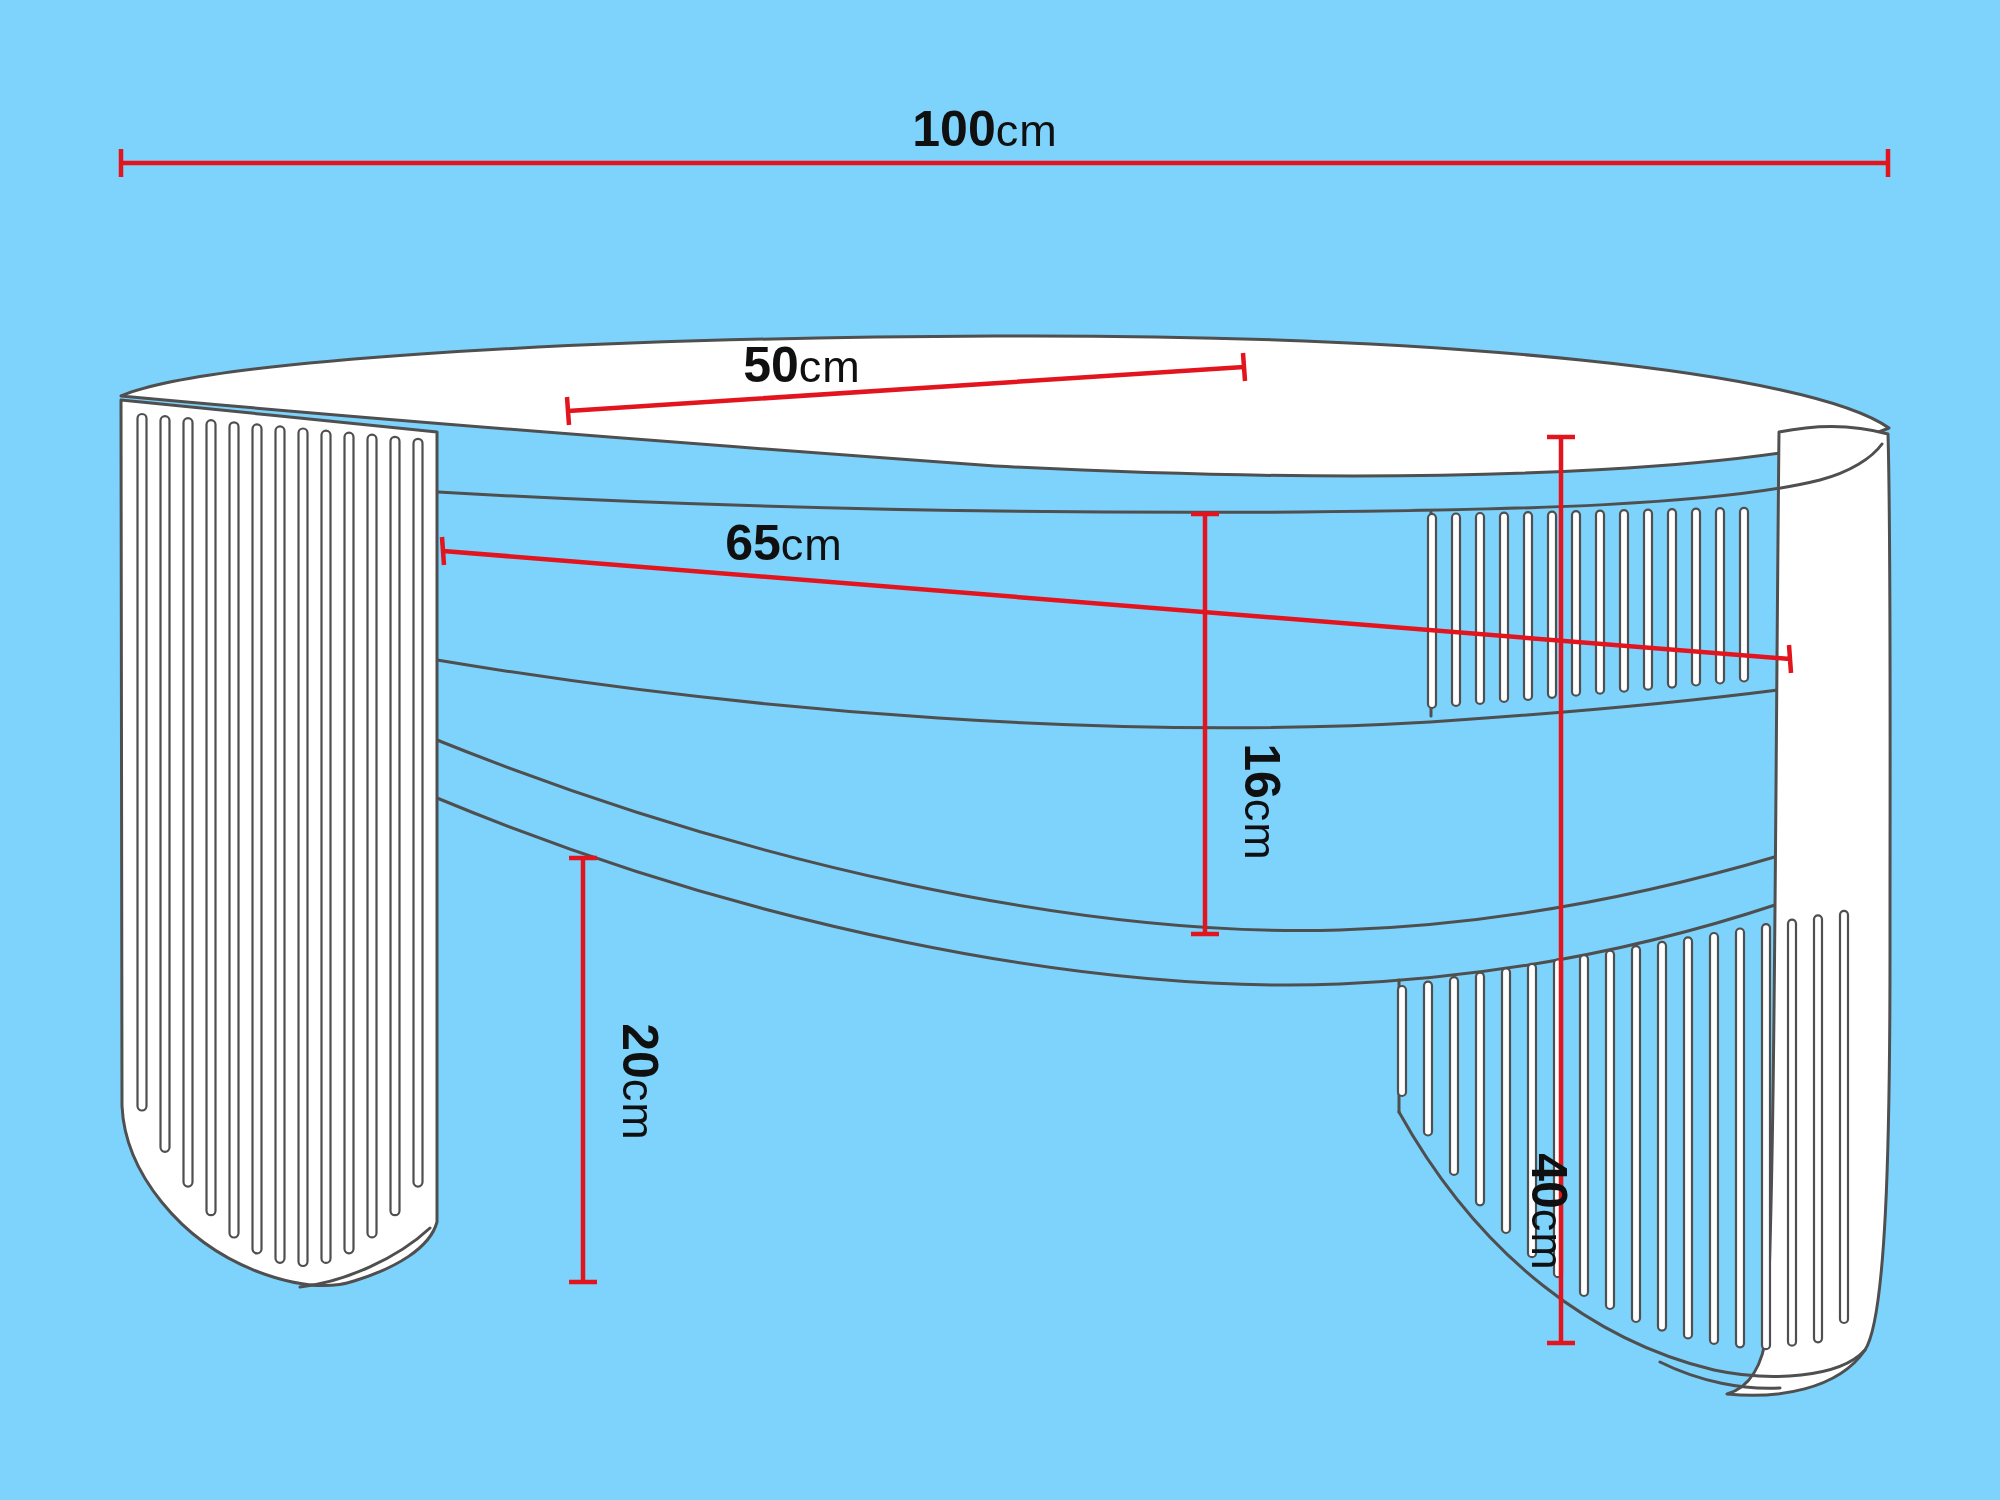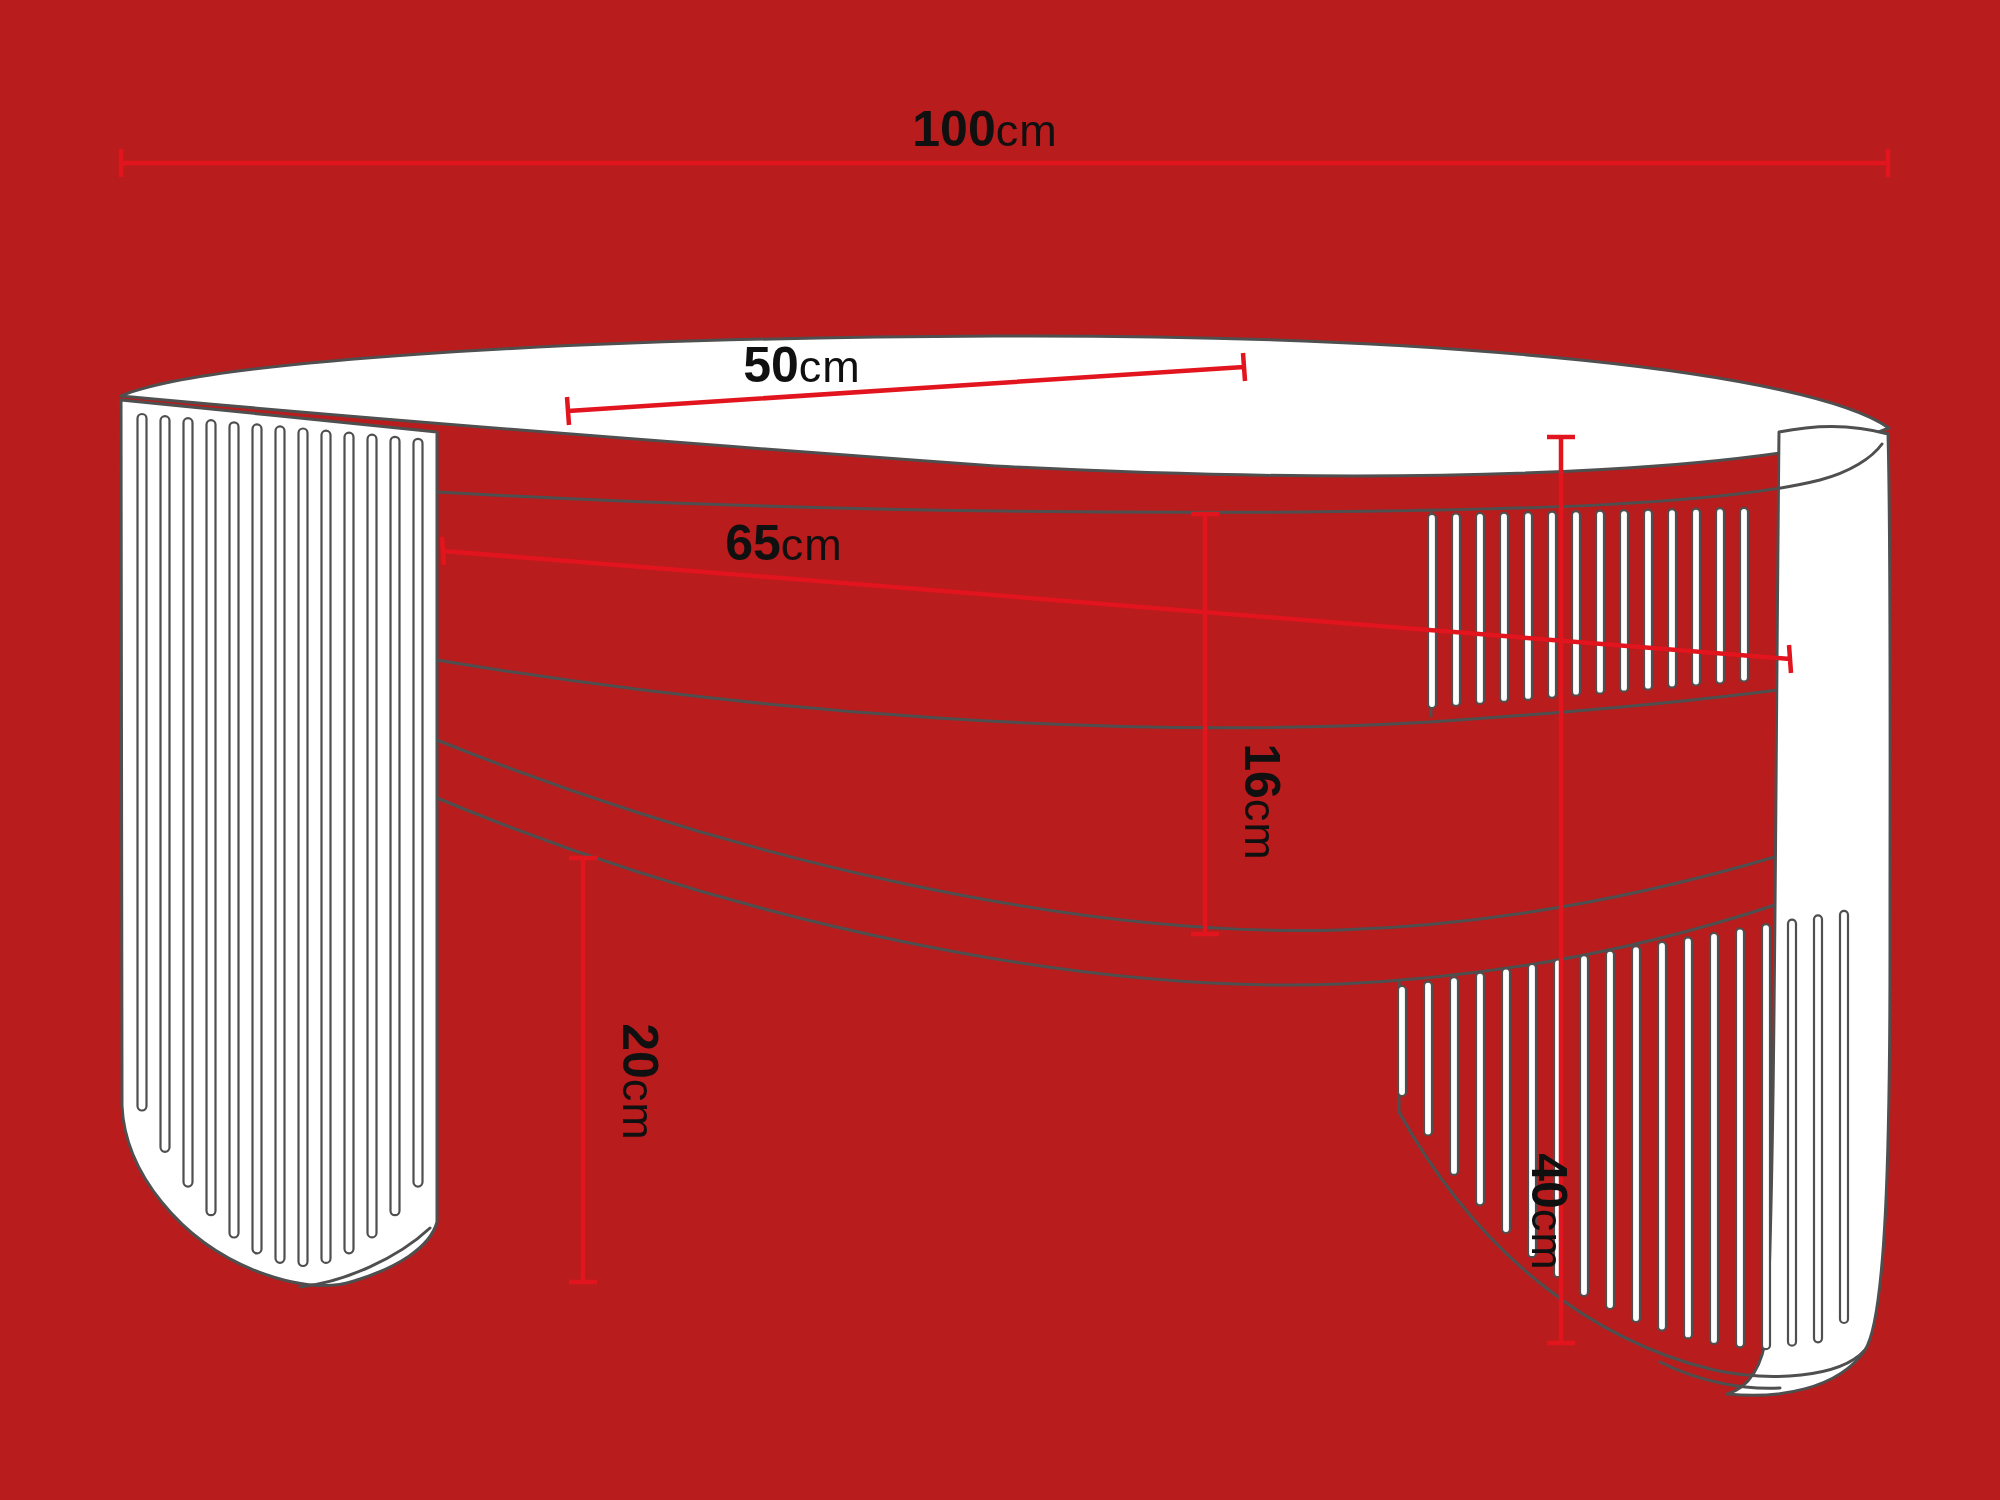--- a/index.html
+++ b/index.html
@@ -1,16 +1,16 @@
 <!DOCTYPE html>
 <html><head>
 <meta charset="utf-8">
 <style>
   html,body{margin:0;padding:0;background:#ffffff;}
-  .stage{position:relative;width:2000px;height:1500px;background:#b91c1c;overflow:hidden;}
+  .stage{position:relative;width:2000px;height:1500px;background:#7dd3fc;overflow:hidden;}
   svg{position:absolute;left:0;top:0;}
   .outline{fill:none;stroke:#4f4f4f;stroke-width:3;stroke-linecap:round;}
   .outline-fill{fill:#ffffff;stroke:#4f4f4f;stroke-width:3;stroke-linejoin:round;}
   .slats rect{fill:#ffffff;stroke:#4f4f4f;stroke-width:2.2;}
   .dim{fill:none;stroke:#e2141e;stroke-width:4.5;}
   .dimlabel{fill:#101010;}
   .num{font-family:"Liberation Sans",sans-serif;font-weight:700;font-size:50px;}
   .unit{font-family:"Liberation Sans",sans-serif;font-weight:400;font-size:45px;letter-spacing:1px;}
 </style>
 </head>

